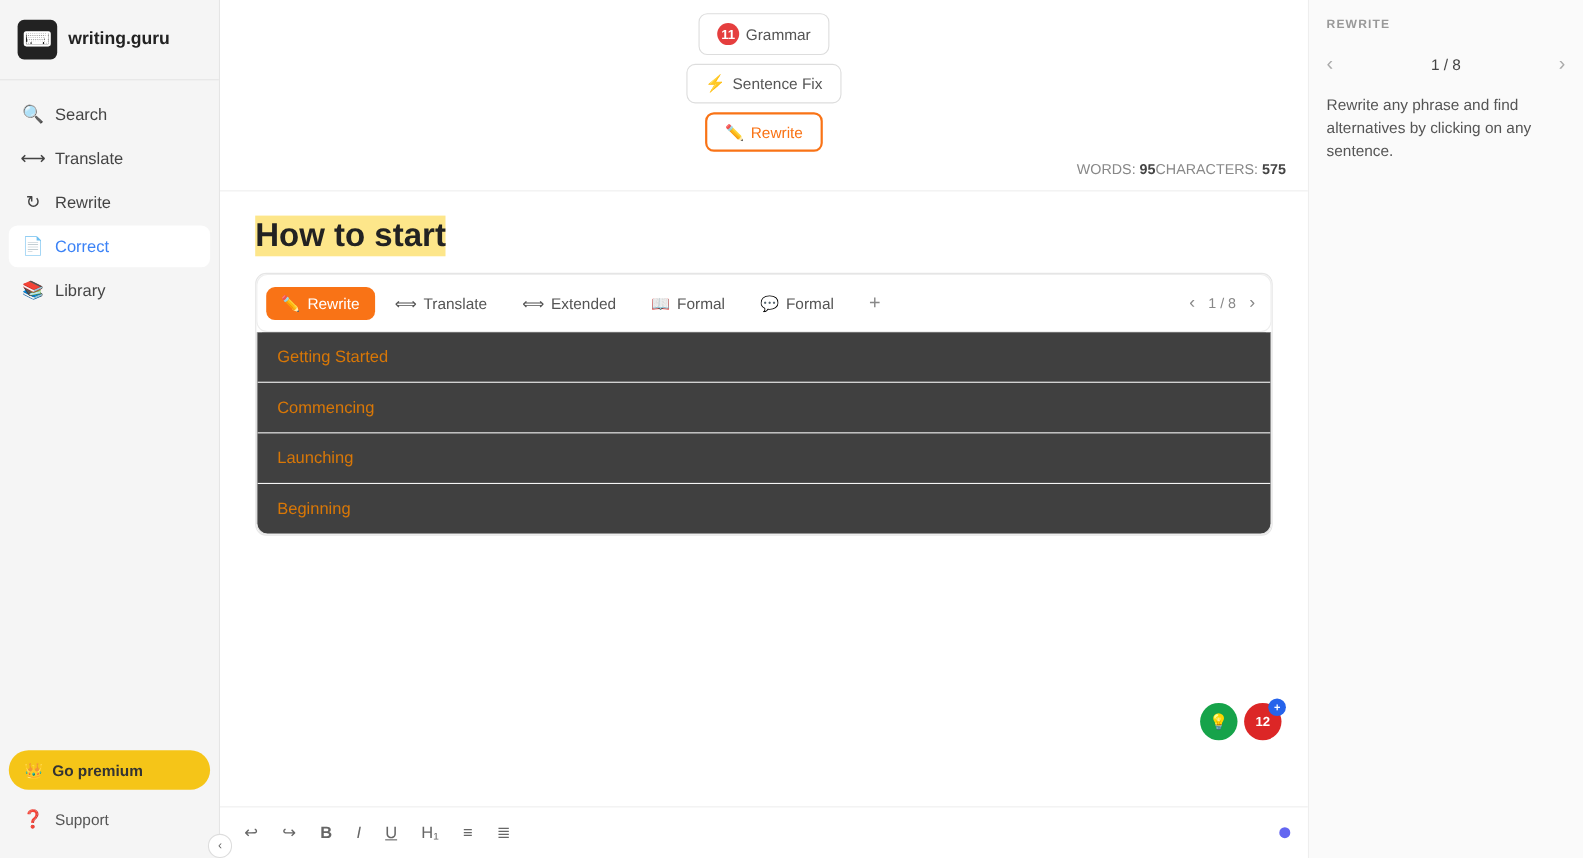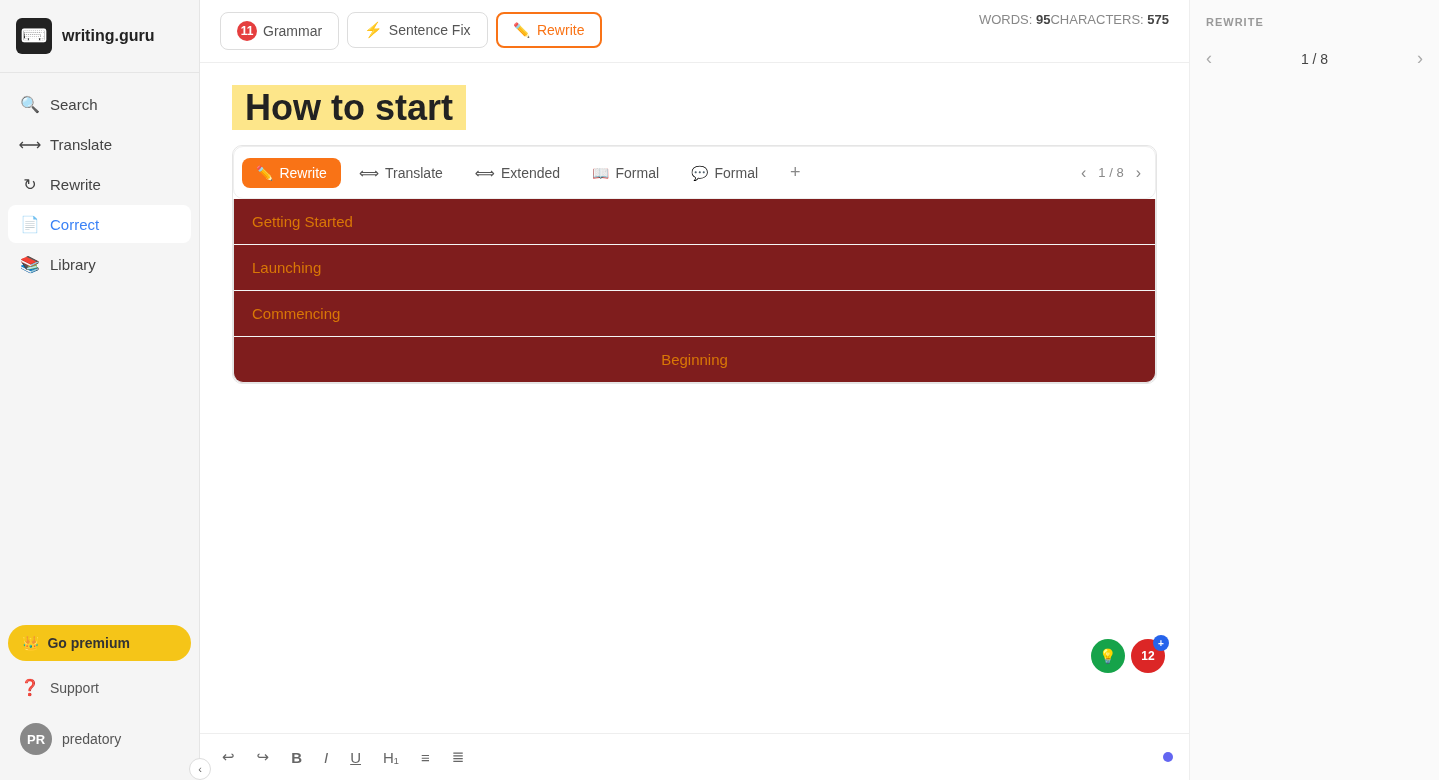--- a/index.html
+++ b/index.html
@@ -122,24 +122,25 @@
       flex: 1;
       display: flex;
       flex-direction: column;
       height: 100%;
       overflow: hidden;
     }
 
     
     .toolbar {
       display: flex;
-      align-items: flex-start;
+      align-items: center;
       gap: 8px;
       padding: 12px 20px;
       border-bottom: 1px solid #eee;
+      flex-direction: column;
     }
     .toolbar-btn {
       display: flex;
       align-items: center;
       gap: 6px;
       padding: 8px 16px;
       border-radius: 8px;
       font-size: 14px;
       cursor: pointer;
       border: 1px solid #ddd;
@@ -172,27 +173,27 @@
       overflow: hidden;
       position: relative;
     }
     .editor-body {
       flex: 1;
       padding: 24px 32px 0;
       overflow-y: auto;
       position: relative;
     }
     .doc-title {
-      font-size: 36px;
+      font-size: 30px;
       font-weight: 700;
       color: #222;
       margin-bottom: 16px;
       background: #fde68a;
       display: inline;
-      padding: 2px 13px;
+      padding: 2px 0;
     }
 
     
     .rewrite-tabs {
       display: flex;
       align-items: center;
       gap: 4px;
       padding: 8px;
       border: 1px solid #eee;
       border-radius: 10px;
@@ -241,31 +242,31 @@
       color: #888;
       font-size: 16px;
       padding: 2px 6px;
     }
 
     
     .suggestions-container {
       border: 1px solid #e5e5e5;
       border-top: none;
       border-radius: 0 0 10px 10px;
-      background: #7f1d1d;
+      background: #404040;
       overflow: hidden;
     }
     .suggestion-item {
       padding: 14px 18px;
       font-size: 15px;
       color: #d97706;
       cursor: pointer;
       border-bottom: 1px solid #f5f5f5;
     }
-    .suggestion-item:last-child { border-bottom: none; text-align: center; }
+    .suggestion-item:last-child { border-bottom: none; }
 
     .body-text {
       font-size: 15px;
       color: #555;
       line-height: 1.6;
       margin-top: 12px;
       padding-bottom: 20px;
     }
 
     
@@ -406,26 +407,20 @@
     </div>
   </div>
   <div class="sidebar-bottom">
     <button class="go-premium-btn">
       <span>👑</span>
       <span>Go premium</span>
     </button>
     <div class="support-item">
       <span style="font-size:16px;">❓</span>
       <span>Support</span>
-    </div>
-    <div class="user-item">
-      <div class="avatar">
-        <span>PR</span>
-      </div>
-      <span>predatory</span>
     </div>
   </div>
   <div style="position:relative; height:0;">
     <div class="collapse-btn">
       <span>‹</span>
     </div>
   </div>
 </div>
 
 <div class="main-content">
@@ -492,24 +487,24 @@
             </span>
             <button>›</button>
           </div>
         </div>
 
         <div class="suggestions-container">
           <div class="suggestion-item">
             <span>Getting Started</span>
           </div>
           <div class="suggestion-item">
-            <span>Launching</span>
+            <span>Commencing</span>
           </div>
           <div class="suggestion-item">
-            <span>Commencing</span>
+            <span>Launching</span>
           </div>
           <div class="suggestion-item">
             <span>Beginning</span>
           </div>
         </div>
       </div>
 
 
       <div class="floating-icons">
         <div class="float-icon green">💡</div>
@@ -534,13 +529,14 @@
   </div>
 </div>
 
 <div class="right-panel">
   <div class="right-panel-title">REWRITE</div>
   <div class="right-panel-nav">
     <button style="background:none;border:none;cursor:pointer;font-size:18px;color:#aaa;">‹</button>
     <span class="right-panel-counter">1 / 8</span>
     <button style="background:none;border:none;cursor:pointer;font-size:18px;color:#aaa;">›</button>
   </div>
+  <p class="right-panel-hint">Rewrite any phrase and find alternatives by clicking on any sentence.</p>
 </div>
 
 </body></html>

